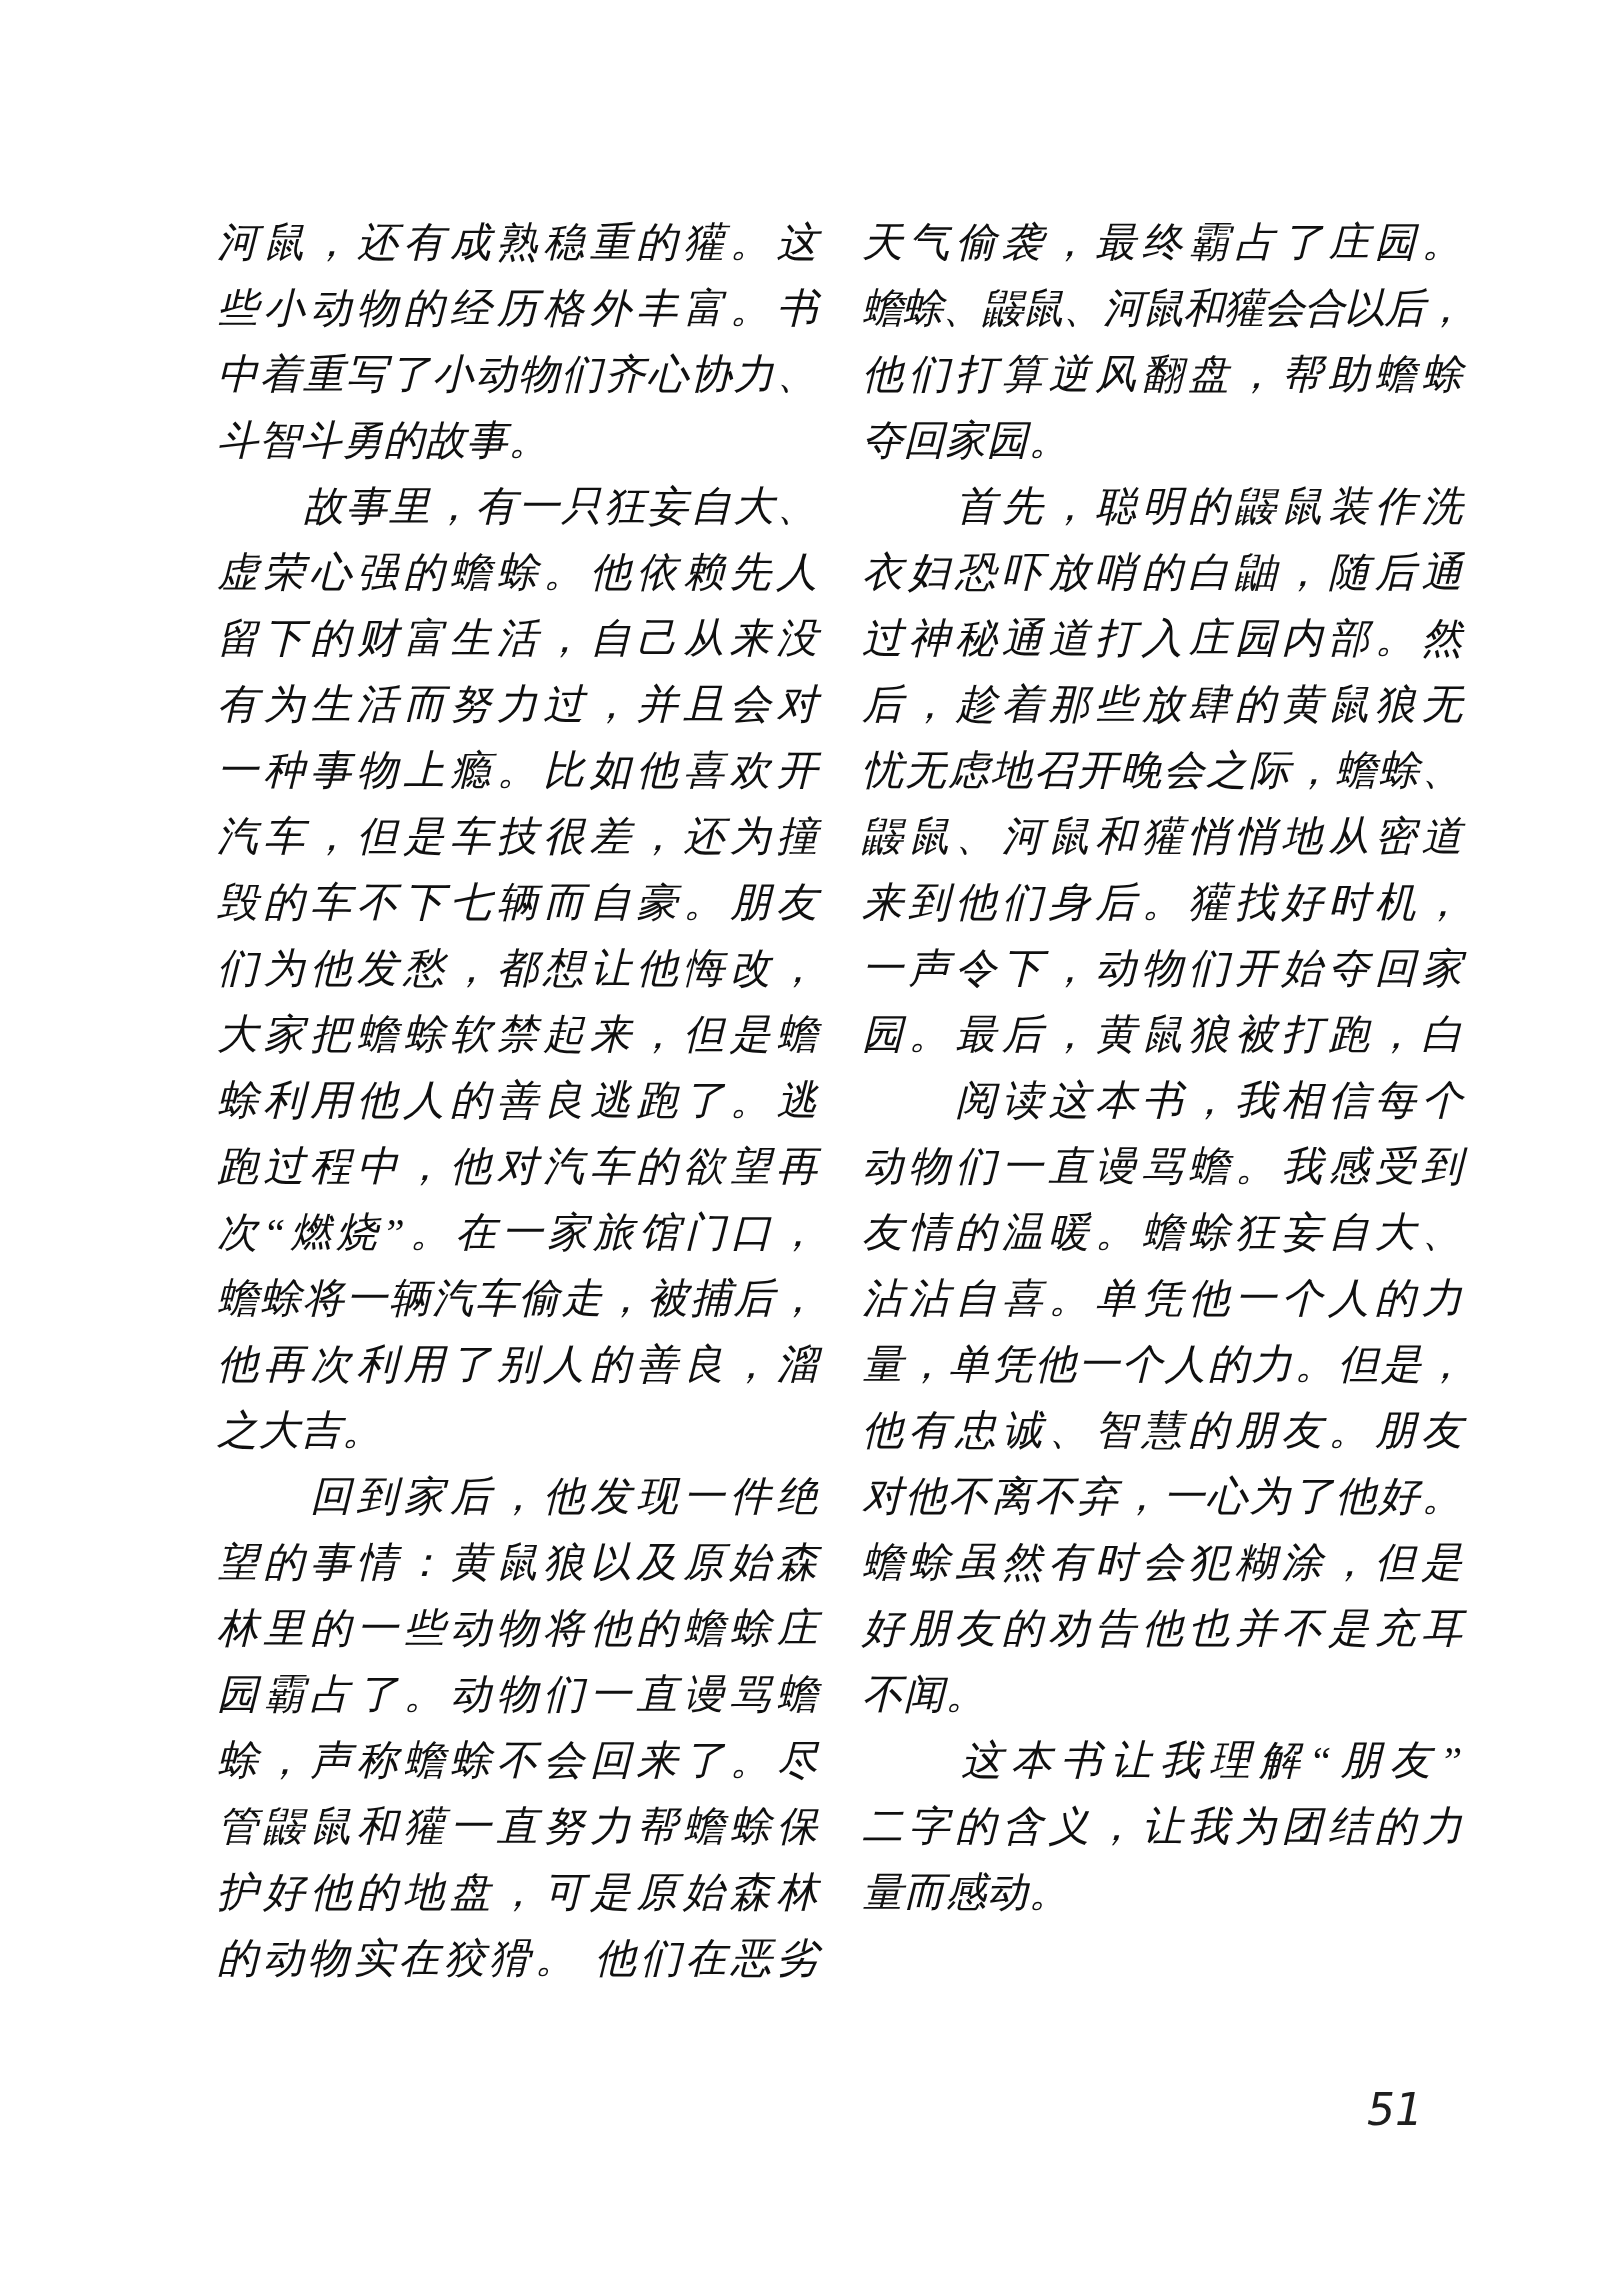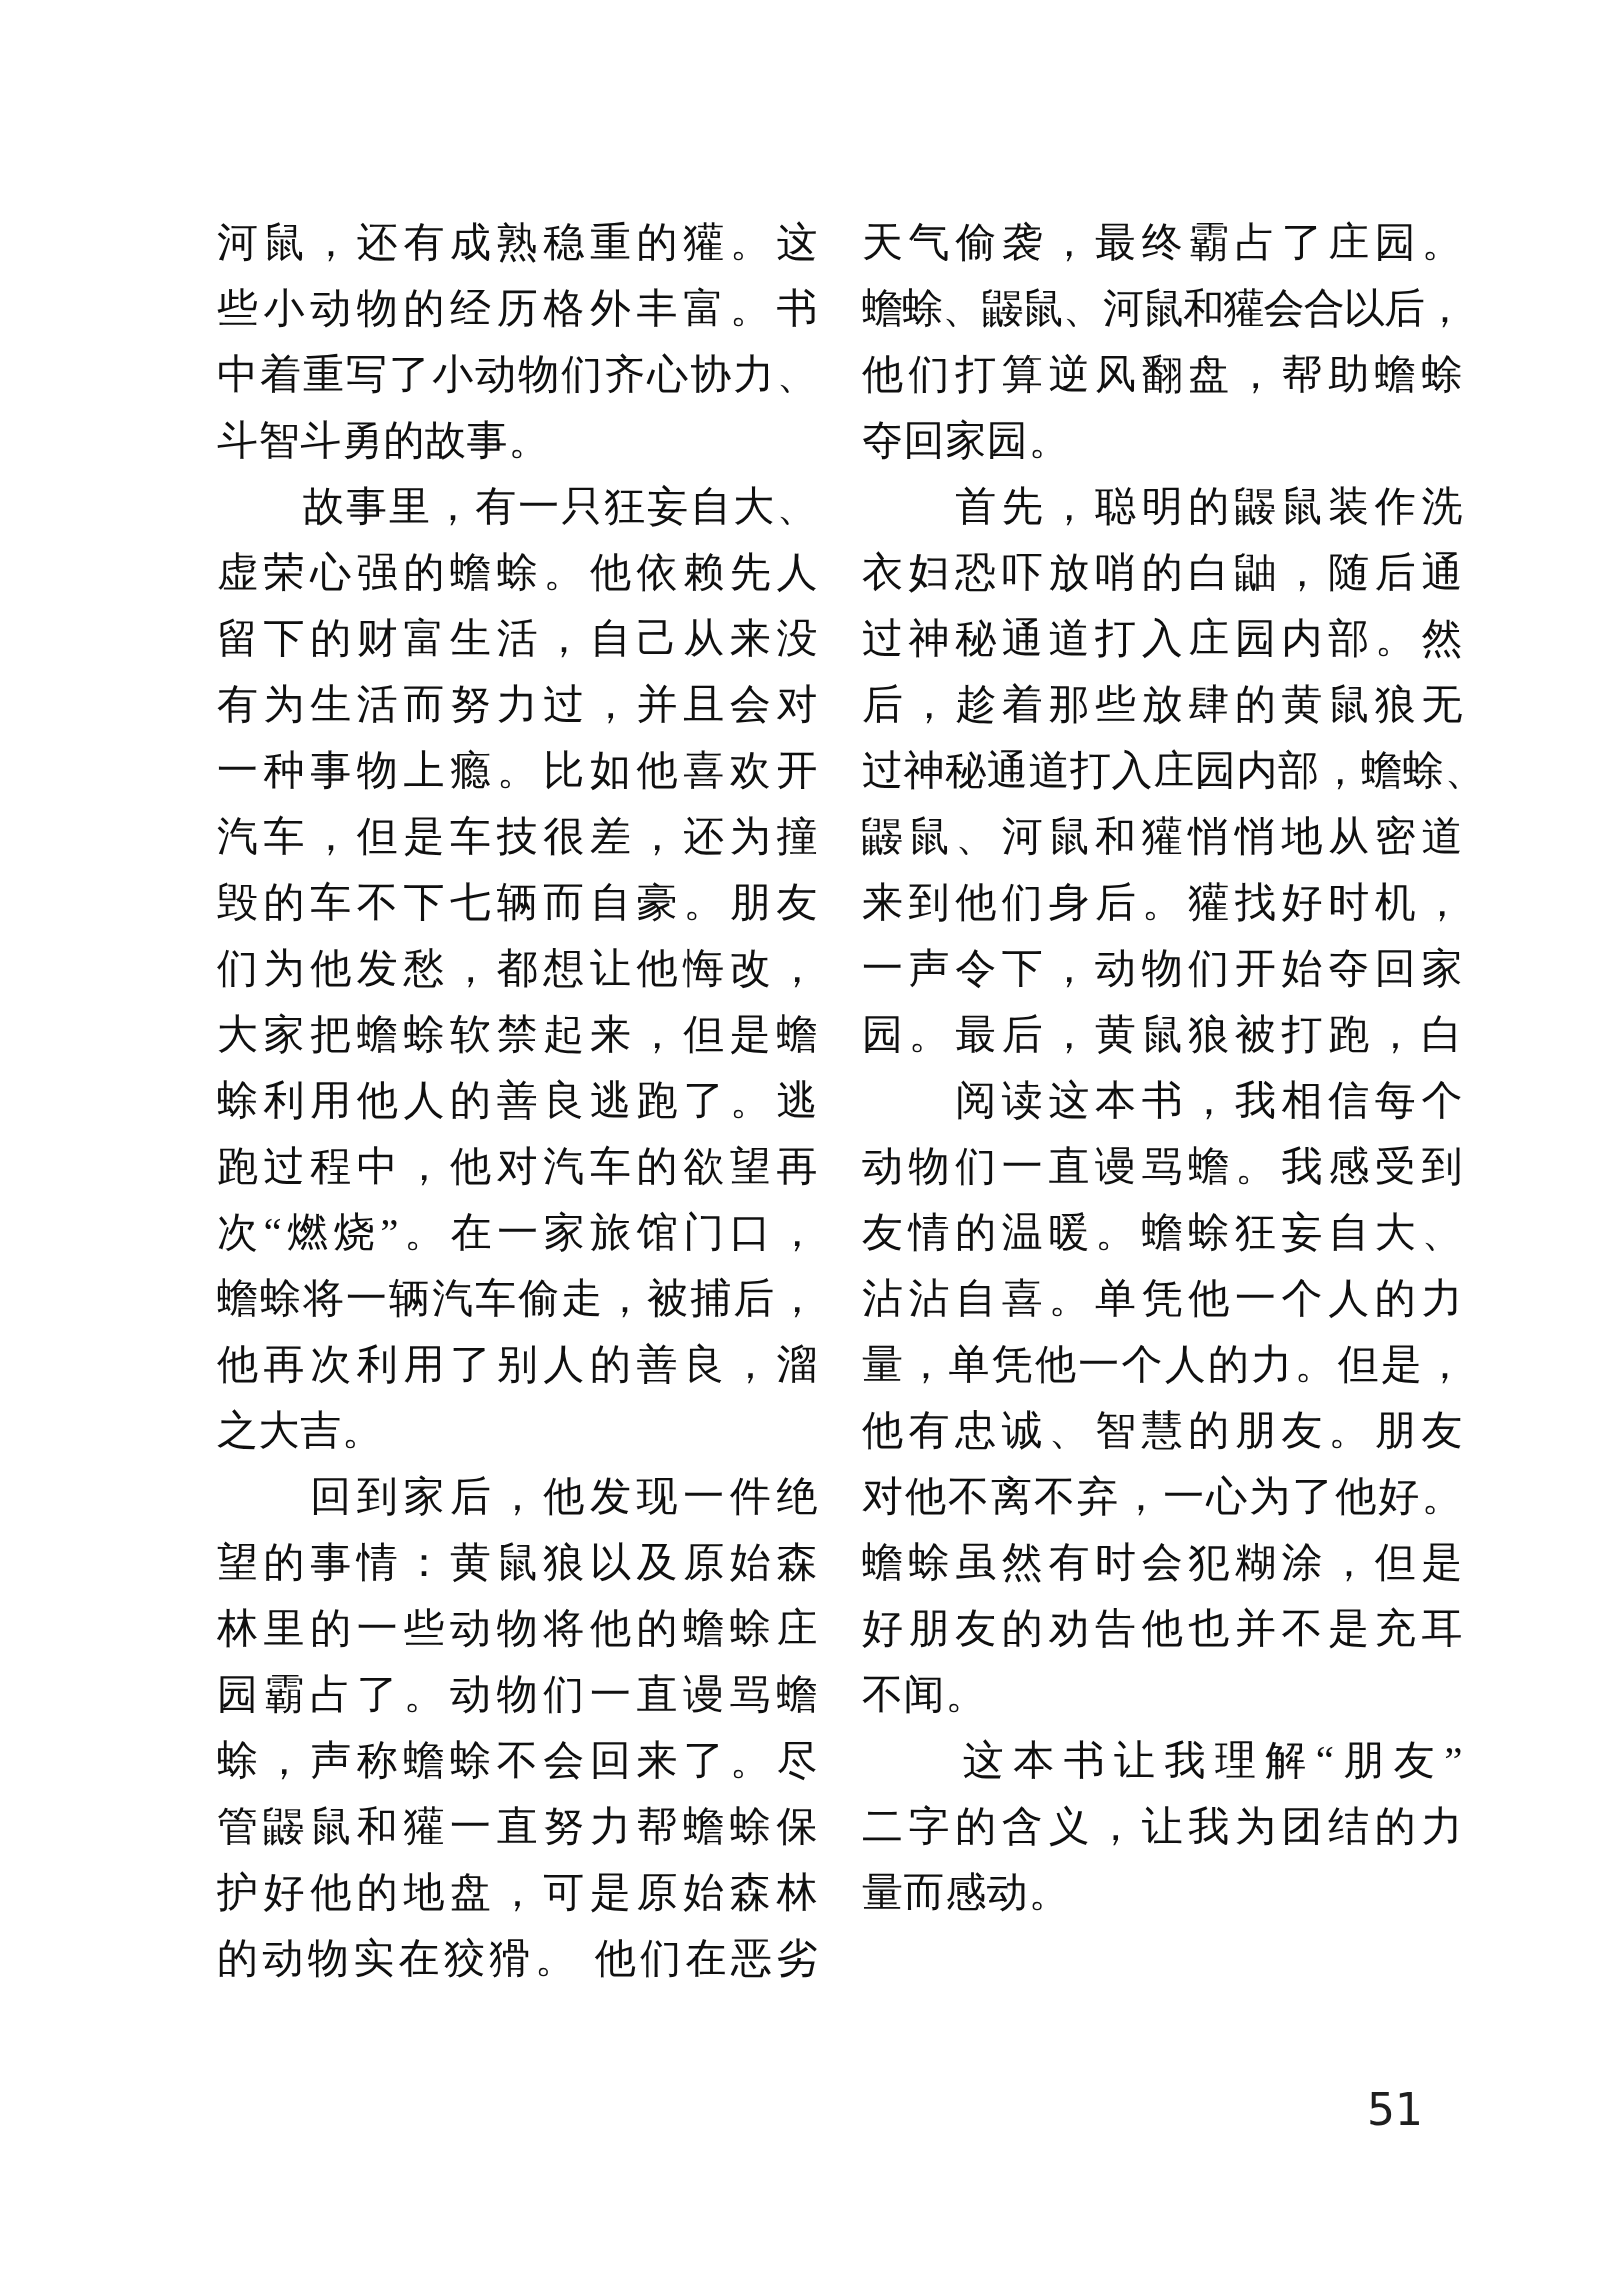--- a/index.html
+++ b/index.html
@@ -12,20 +12,21 @@
     background: #ffffff;
     position: relative;
     font-family: "Liberation Serif", "DejaVu Serif", serif;
     color: #101010;
     overflow: hidden;
   }
   .page {
     position: absolute;
     inset: 0;
     background: #ffffff;
+    font-style: italic;
   }
   .column {
     position: absolute;
     top: 209px;
     width: 601px;
   }
   .column.left  { left: 217px; }
   .column.right { left: 862px; }
   .line {
     height: 66px;
@@ -87,21 +88,21 @@
     </div>
   <div class="column right">
       <div class="line">天气偷袭，最终霸占了庄园。</div>
       <div class="line tight">蟾蜍、鼹鼠、河鼠和獾会合以后，</div>
       <div class="line">他们打算逆风翻盘，帮助蟾蜍</div>
       <div class="line end">夺回家园。</div>
       <div class="line">　　首先，聪明的鼹鼠装作洗</div>
       <div class="line">衣妇恐吓放哨的白鼬，随后通</div>
       <div class="line">过神秘通道打入庄园内部。然</div>
       <div class="line">后，趁着那些放肆的黄鼠狼无</div>
-      <div class="line">过神秘通道打入庄园内部，蟾蜍、</div>
+      <div class="line">忧无虑地召开晚会之际，蟾蜍、</div>
       <div class="line">鼹鼠、河鼠和獾悄悄地从密道</div>
       <div class="line">来到他们身后。獾找好时机，</div>
       <div class="line">一声令下，动物们开始夺回家</div>
       <div class="line">园。最后，黄鼠狼被打跑，白</div>
       <div class="line">　　阅读这本书，我相信每个</div>
       <div class="line">动物们一直谩骂蟾。我感受到</div>
       <div class="line">友情的温暖。蟾蜍狂妄自大、</div>
       <div class="line">沾沾自喜。单凭他一个人的力</div>
       <div class="line tight">量，单凭他一个人的力。但是，</div>
       <div class="line">他有忠诚、智慧的朋友。朋友</div>

